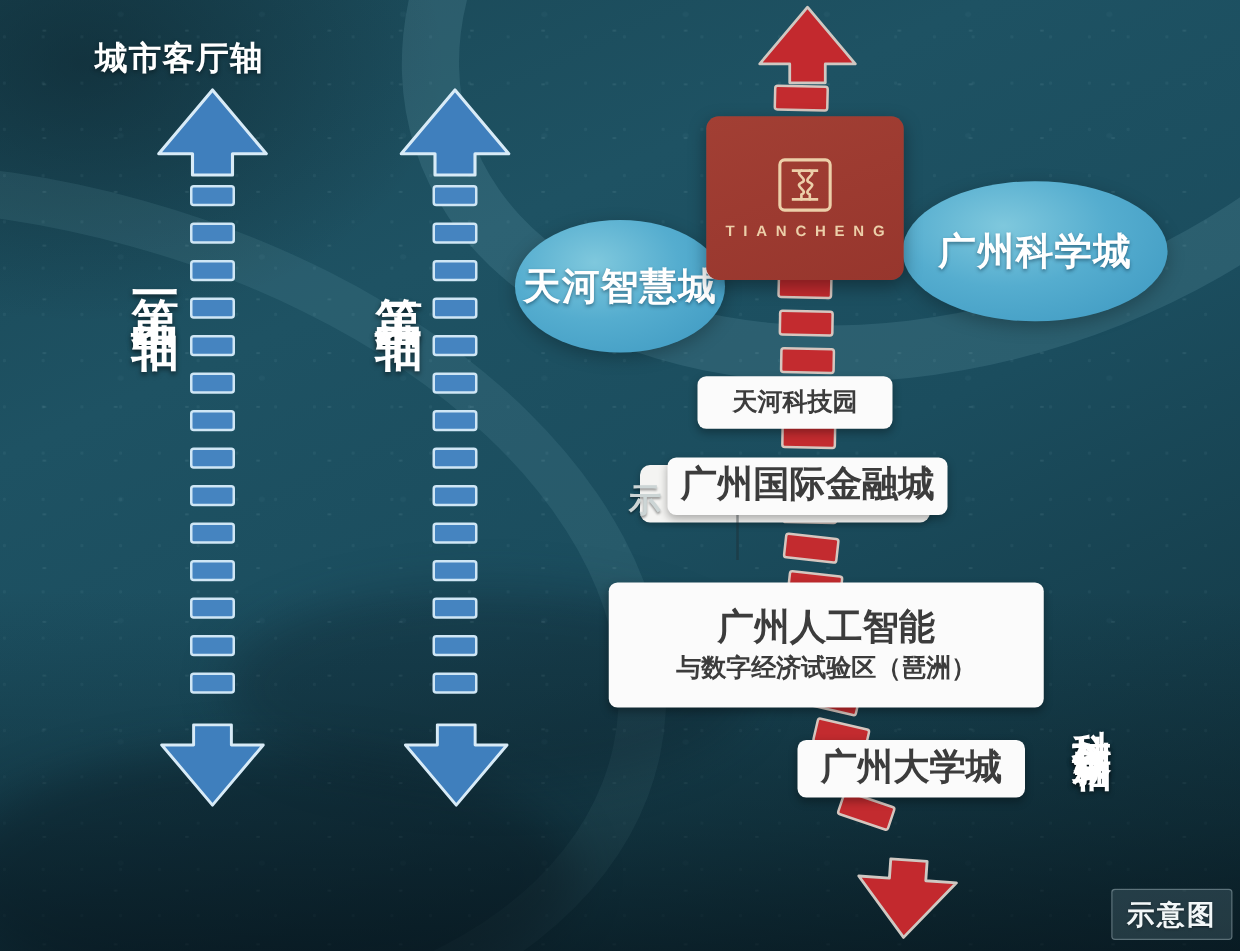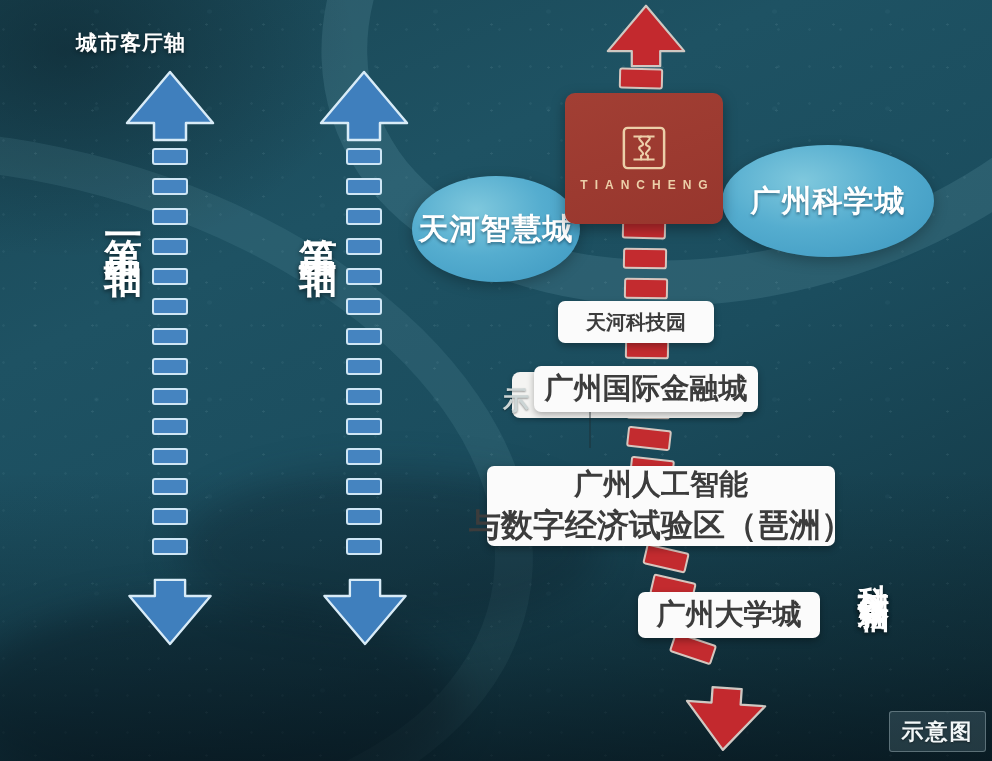--- a/index.html
+++ b/index.html
@@ -26,21 +26,21 @@
     background:radial-gradient(ellipse at 30% 30%,rgba(8,24,32,0.45),transparent 70%);}
   .blotch{position:absolute;pointer-events:none;border-radius:50%;filter:blur(18px);}
 
   
   .dash{position:absolute;border-radius:3px;}
   .dash.blue{background:#4584c0;border:2px solid #cfe6f5;}
   .dash.red{background:#c32b2f;border:2px solid #d6c6bf;}
   .arrow{position:absolute;}
 
   
-  .axis-title{position:absolute;color:#fff;font-size:21px;font-weight:700;letter-spacing:1px;
+  .axis-title{position:absolute;color:#fff;font-size:26px;font-weight:700;letter-spacing:1px;
     text-shadow:0 2px 4px rgba(0,0,0,0.45);white-space:nowrap;}
   .v-label{position:absolute;color:#fff;font-weight:700;
     writing-mode:vertical-rl;text-orientation:upright;letter-spacing:7px;
     text-shadow:0 2px 4px rgba(0,0,0,0.5);}
   .v-label.big{font-size:38px;}
   .v-label.tech{font-size:31px;letter-spacing:4px;}
 
   
   .zone{position:absolute;border-radius:50%;display:flex;align-items:center;justify-content:center;
     background:radial-gradient(ellipse at 38% 32%, #7fc8dd 0%, #55adcf 45%, #3c97c0 100%);
@@ -166,23 +166,23 @@
   <div class="underbox" style="left:512px;top:372px;width:232px;height:46px;"></div>
   <div class="leader-line" style="left:589px;top:368px;height:80px;"></div>
   <span class="stray" style="left:503px;top:383px;">示</span>
 
   <div class="wbox" style="left:558px;top:301px;width:156px;height:42px;">
     <span class="wtext" style="font-size:20px;">天河科技园</span>
   </div>
   <div class="wbox" style="left:534px;top:366px;width:224px;height:46px;">
     <span class="wtext" style="font-size:29px;">广州国际金融城</span>
   </div>
-  <div class="wbox" style="left:487px;top:466px;width:348px;height:80px;">
+  <div class="wbox" style="left:487px;top:466px;width:348px;height:100px;">
     <span class="wtext" style="font-size:29px;">广州人工智能</span>
-    <span class="wtext" style="font-size:32px;">与数字经济试验区（琶洲）</span>
+    <span class="wtext" style="font-size:20px;">与数字经济试验区（琶洲）</span>
   </div>
   <div class="wbox" style="left:638px;top:592px;width:182px;height:46px;">
     <span class="wtext" style="font-size:29px;">广州大学城</span>
   </div>
 
   <div class="logo-box">
     <svg width="46" height="46" viewBox="0 0 48 48">
       <rect x="3" y="3" width="42" height="42" rx="4" fill="none" stroke="#eccfa9" stroke-width="2.6"></rect>
       <path d="M13 12 h22 M13 36 h22" fill="none" stroke="#eccfa9" stroke-width="2.2"></path>
       <path d="M21 12 c-7 3 7 7 0 10 c-7 3 7 7 0 10 v4" fill="none" stroke="#eccfa9" stroke-width="2.2" stroke-linecap="round"></path>

